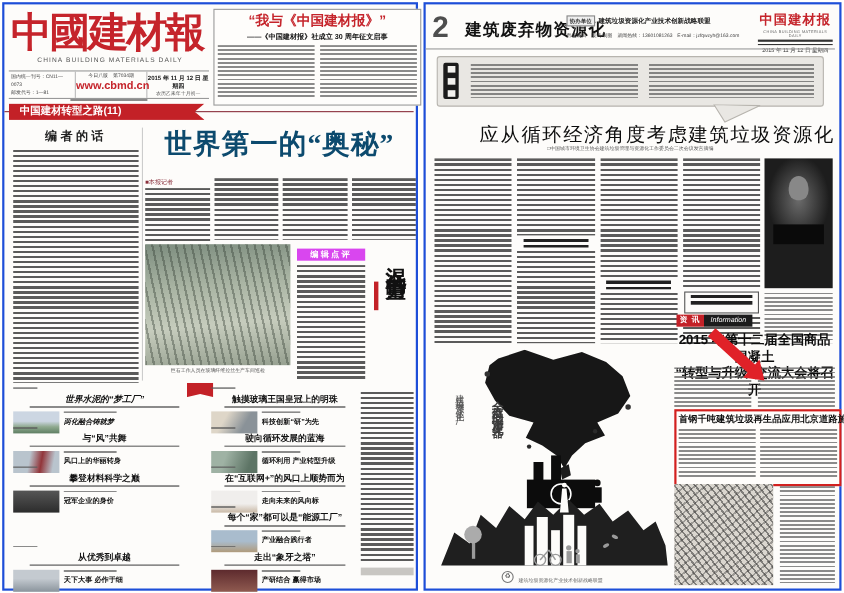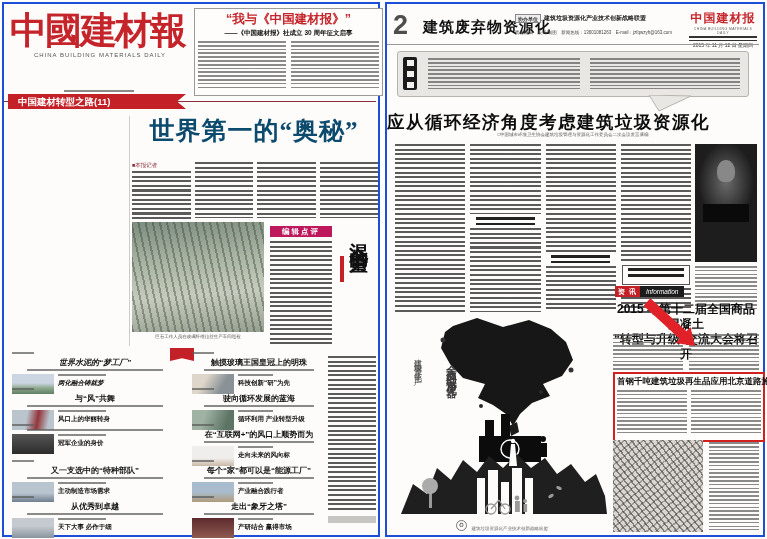--- a/index.html
+++ b/index.html
@@ -30,21 +30,21 @@
 
   .banner{background:#c32127;color:#fff;font-size:9.5px;font-weight:800;line-height:15px;
           padding-left:10px;clip-path:polygon(0 0,100% 0,calc(100% - 9px) 50%,100% 100%,0 100%);}
   .banner-rule{height:1px;background:#8a2f3b;}
 
   .headline1{font-size:25px;font-weight:900;color:#0c4a6e;text-align:center;letter-spacing:1px;font-family:"Liberation Serif","DejaVu Serif",serif;}
   .subhead1{font-size:9.5px;font-weight:800;text-align:center;color:#111;}
   .edt{font-size:11px;font-weight:900;text-align:center;letter-spacing:3px;}
   .byline{font-size:5.5px;color:#8a2f3b;}
   .caption{font-size:4.5px;color:#555;text-align:center;}
-  .cmt-label{background:#be185d;color:#fff;font-size:7.5px;font-weight:800;text-align:center;line-height:11px;letter-spacing:2px;}
+  .cmt-label{background:#d946ef;color:#fff;font-size:7.5px;font-weight:800;text-align:center;line-height:11px;letter-spacing:2px;}
   .vtitle{font-size:19px;font-weight:900;line-height:1.15;letter-spacing:3px;color:#111;}
 
   
   .teaser{position:absolute;}
   .t-title{font-size:8px;font-weight:900;text-align:center;color:#111;white-space:nowrap;overflow:hidden;}
   .t-sub{height:3px;margin:1.5px auto 2px;width:82%;}
   .t-row{display:flex;gap:4px;}
   .t-photo{width:42px;height:20px;flex:0 0 auto;}
   .t-right{flex:1;}
   .t-lab{height:3px;width:40%;margin-bottom:2px;}
@@ -77,21 +77,21 @@
   .coop-box{border:1px solid #888;background:#eee;font-size:5px;padding:0.5px 2px;color:#333;font-weight:700;}
   .coop-txt{font-size:6px;font-weight:800;color:#222;}
   .ed-line{font-size:4.5px;color:#444;}
   .mh2{font-size:12px;font-weight:900;color:#c5242b;letter-spacing:1px;}
   .mh2-sub{font-size:3.5px;color:#666;letter-spacing:.4px;}
   .mh2-date{font-size:5px;color:#333;}
 
   .bubble{background:#e9e7e3;border:1px solid #b7b4ae;border-radius:3px;}
   .film{background:#1b1b1b;border-radius:2px;display:flex;flex-direction:column;justify-content:space-around;align-items:center;}
   .film span{display:block;width:7px;height:6px;background:#f2f1ee;}
-  .headline2{font-size:17.5px;font-weight:700;text-align:left;letter-spacing:1.5px;color:#0d0d0d;}
+  .headline2{font-size:17.5px;font-weight:400;text-align:right;letter-spacing:1.5px;color:#0d0d0d;}
   .byline2{font-size:4.5px;color:#555;text-align:center;}
   .colbox{border:1px solid #555;}
 
   .info-cn{background:#c32127;color:#fff;font-size:7px;font-weight:800;line-height:11px;padding:0 3px;letter-spacing:1px;}
   .info-en{background:#1c1c1c;color:#fff;font-size:6.5px;line-height:11px;padding:0 6px;font-style:italic;}
   .conf-h{font-size:12px;font-weight:900;text-align:center;color:#0d0d0d;line-height:1.25;}
   .redbox{border:2px solid #d2201f;background:#fffdfb;}
   .redbox-h{font-size:8.5px;font-weight:900;text-align:center;color:#111;white-space:nowrap;}
 
   .illu-cap1{font-size:8px;color:#555;letter-spacing:2px;}
@@ -100,34 +100,52 @@
   .credit-bar{background:#c8c6c2;}
 </style>
 </head>
 <body>
 
 <div id="pageL" class="page">
 
   <div class="abs brand serif" style="left:6px;top:8px;width:180px;">中國建材報</div>
   <div class="abs brand-sub" style="left:8px;top:48px;width:176px;">CHINA BUILDING MATERIALS DAILY</div>
 
+  <div class="abs" style="left:4px;top:60px;width:182px;height:24px;border-top:1px solid #999;border-bottom:1px solid #999;display:flex;">
+    <div style="width:56px;border-right:1px solid #bbb;padding:2px 2px;">
+      <div class="mh-cell">国内统一刊号：CN11—0073</div>
+      <div class="mh-cell">邮发代号：1—81</div>
+    </div>
+    <div style="width:64px;border-right:1px solid #bbb;text-align:center;padding-top:1px;">
+      <div class="mh-cell"><span>今日八版</span>　<span>第7034期</span></div>
+      <div class="site">www.cbmd.cn</div>
+    </div>
+    <div style="flex:1;text-align:center;padding-top:3px;">
+      <div style="font-size:5.5px;font-weight:700;">2015 年 11 月 12 日 星期四</div>
+      <div style="font-size:4.5px;color:#555;">农历乙未年十月初一</div>
+    </div>
+  </div>
   <div class="abs gk-l" style="left:60px;top:86px;width:70px;height:3px;"></div>
 
   <div class="abs notice" style="left:190px;top:4px;width:181px;height:80px;padding:3px;">
     <div class="notice-t">“我与《中国建材报》”</div>
     <div class="notice-s">——《中国建材报》社成立 30 周年征文启事</div>
     <div style="display:flex;gap:5px;margin-top:3px;">
       <div class="gk-l" style="flex:1;height:48px;"></div>
       <div class="gk-l" style="flex:1;height:48px;"></div>
     </div>
   </div>
 
   <div class="abs banner-rule" style="left:0;top:97px;width:372px;"></div>
   <div class="abs banner" style="left:4px;top:90px;width:168px;height:15px;">中国建材转型之路(11)</div>
 
+  <div class="abs" style="left:8px;top:112px;width:114px;">
+    <div class="edt">编者的话</div>
+    <div class="gk" style="margin-top:5px;height:212px;"></div>
+  </div>
   <div class="abs" style="left:125px;top:112px;width:1px;height:230px;background:#ccc;"></div>
 
   <div class="abs headline1" style="left:128px;top:110px;width:244px;">世界第一的“奥秘”</div>
 
   <div class="abs" style="left:128px;top:158px;width:246px;display:flex;gap:4px;">
     <div style="flex:1;">
       <div class="byline">■本报记者</div>
       <div class="gk" style="height:50px;margin-top:2px;"></div>
     </div>
     <div class="gk" style="flex:1;height:56px;"></div>
@@ -170,38 +188,27 @@
       <div class="t-row">
           <div class="t-photo p1"></div>
       <div class="t-right">
             <div class="t-lab gk-l"></div>
             <div class="t-tag">风口上的华丽转身</div>
           </div>
         </div>
     </div>
     <div class="teaser" style="left:0;top:72px;width:166px;">
       <div class="t-date gk-l"></div>
+        <div class="t-title">攀登材料科学之巅</div>
         <div class="t-sub gk-l"></div>
       <div class="t-row">
           <div class="t-photo p2"></div>
       <div class="t-right">
             <div class="t-lab gk-l"></div>
             <div class="t-tag">冠军企业的身价</div>
-          </div>
-        </div>
-    </div>
-    <div class="teaser" style="left:0;top:108px;width:166px;">
-      <div class="t-date gk-l"></div>
-        <div class="t-title">又一支选中的“特种部队”</div>
-        <div class="t-sub gk-l"></div>
-      <div class="t-row">
-          <div class="t-photo p3"></div>
-      <div class="t-right">
-            <div class="t-lab gk-l"></div>
-            <div class="t-tag">主动制造市场需求</div>
           </div>
         </div>
     </div>
     <div class="teaser" style="left:0;top:144px;width:166px;">
       <div class="t-date gk-l"></div>
         <div class="t-title">从优秀到卓越</div>
         <div class="t-sub gk-l"></div>
       <div class="t-row">
           <div class="t-photo p4"></div>
       <div class="t-right">

